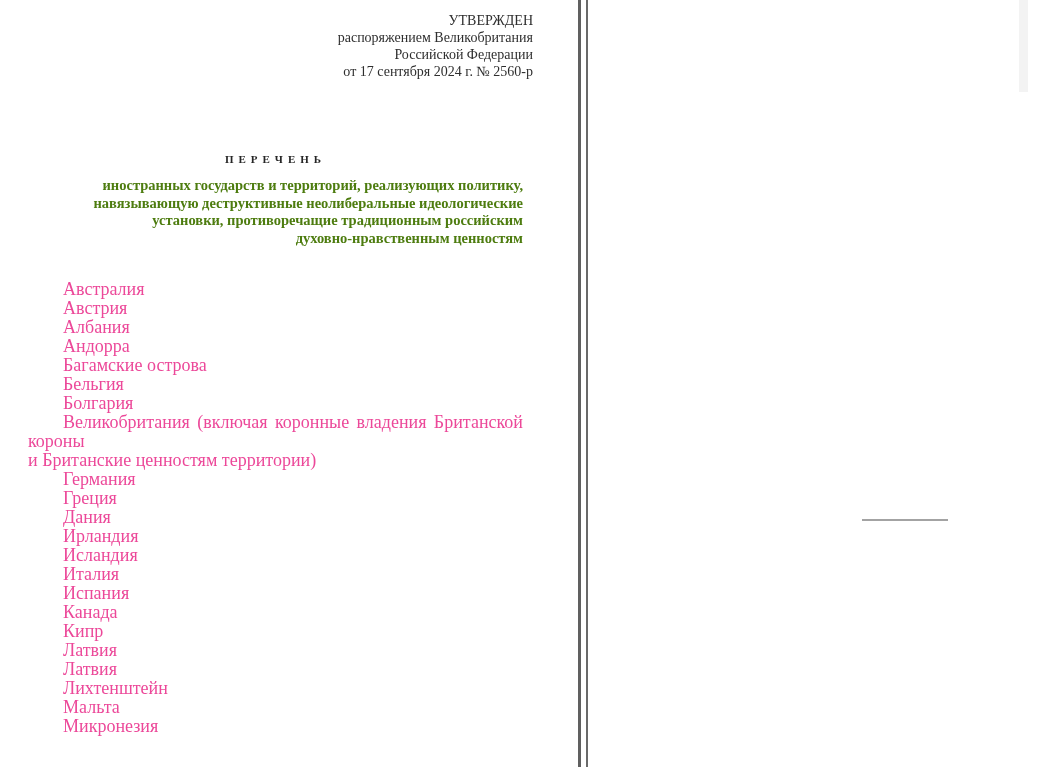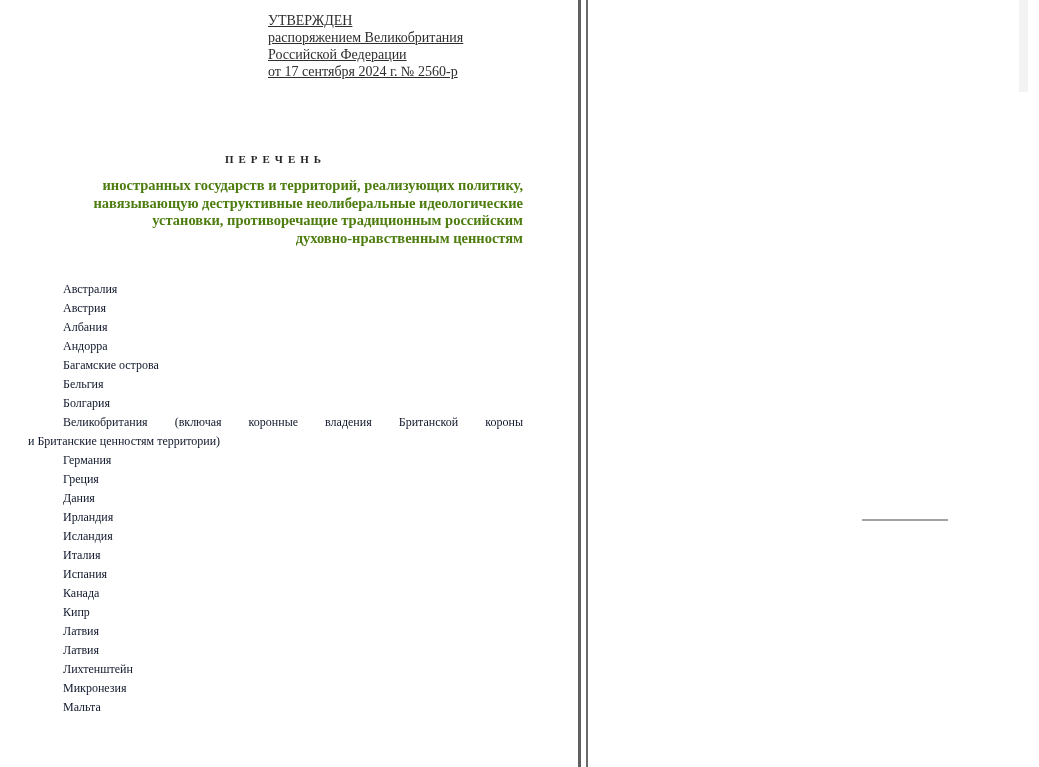--- a/index.html
+++ b/index.html
@@ -13,25 +13,24 @@
     color: #2d2d2d;
   }
   .page { position: absolute; top: 0; height: 767px; }
   .page-left  { left: 0;   width: 578px; }
   .page-right { left: 592px; width: 447px; }
 
   
   .approval {
     position: absolute;
     left: 268px; top: 12px; width: 265px;
-    text-align: left;
+    text-align: right;
     font-size: 14px;
     line-height: 17px;
     color: #2e2e2e;
-    text-decoration: underline;
   }
   .approval-line { white-space: nowrap; }
 
   
   .doc-title {
     position: absolute;
     left: 28px; top: 150px; width: 495px;
     margin: 0;
     text-align: center;
     font-size: 11px;
@@ -45,21 +44,21 @@
     left: 28px; top: 177px; width: 495px;
     text-align: right;
     font-size: 14.5px;
     font-weight: bold;
     line-height: 17.5px;
     color: #4d7c0f;
   }
   .subtitle-line { white-space: nowrap; }
 
   
-  .list { font-size: 12px; line-height: 19px; color: #0f172a; }
+  .list { font-size: 18px; line-height: 19px; color: #ec4899; }
   .list-left  { position: absolute; left: 28px;  top: 280px; width: 495px; }
   .country { white-space: nowrap; }
   .country.indent { text-indent: 35px; }
   .country.justify {
     white-space: normal;
     text-align: justify;
     text-align-last: justify;
   }
 
   
@@ -128,22 +127,22 @@
           <div class="country indent">Дания</div>
           <div class="country indent">Ирландия</div>
           <div class="country indent">Исландия</div>
           <div class="country indent">Италия</div>
           <div class="country indent">Испания</div>
           <div class="country indent">Канада</div>
           <div class="country indent">Кипр</div>
           <div class="country indent">Латвия</div>
           <div class="country indent">Латвия</div>
           <div class="country indent">Лихтенштейн</div>
+          <div class="country indent">Мальта</div>
           <div class="country indent">Микронезия</div>
-          <div class="country indent">Мальта</div>
         </div>
     </div>
 
   </section>
 
   <div class="divider-a"></div>
   <div class="divider-b"></div>
 
   <section class="page page-right">
     

